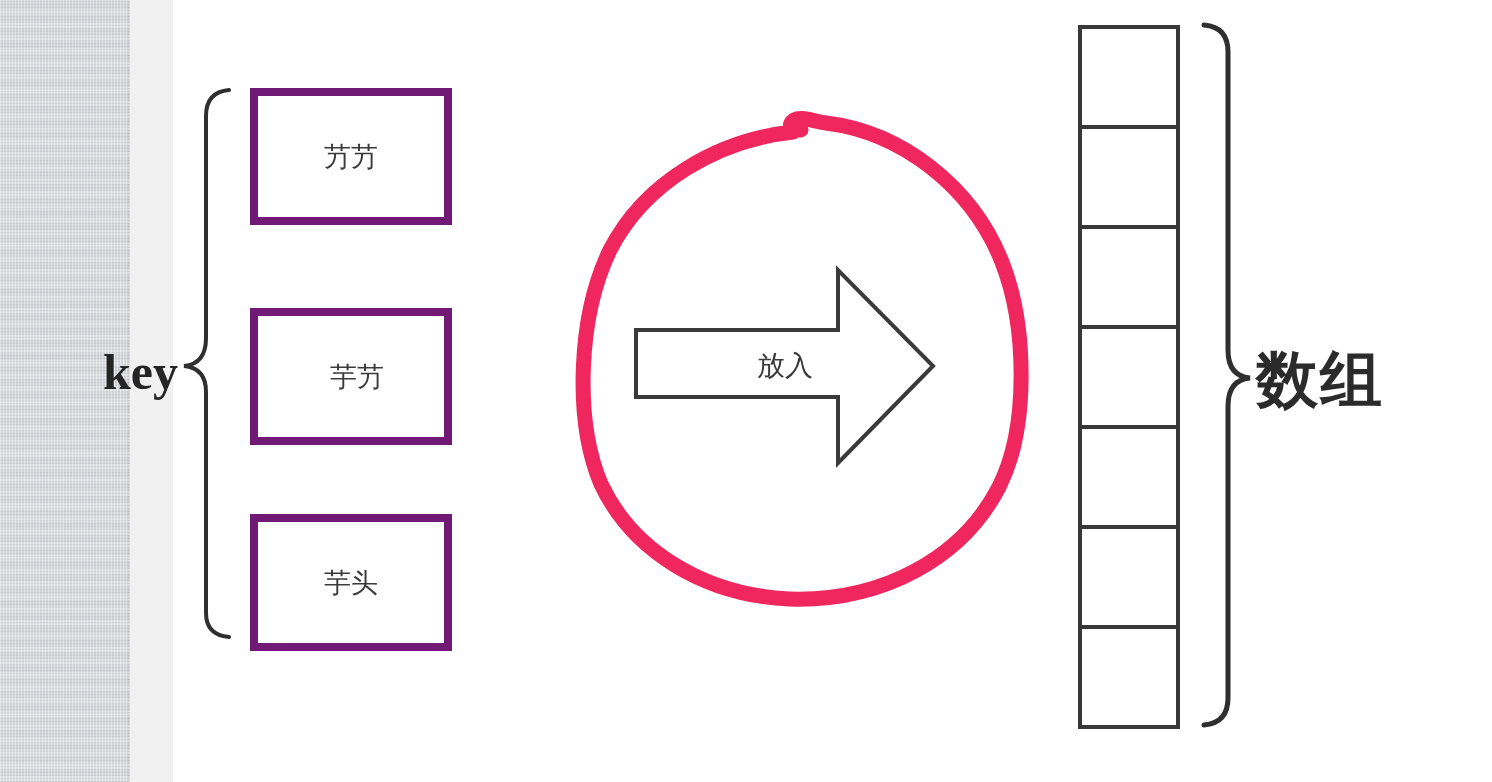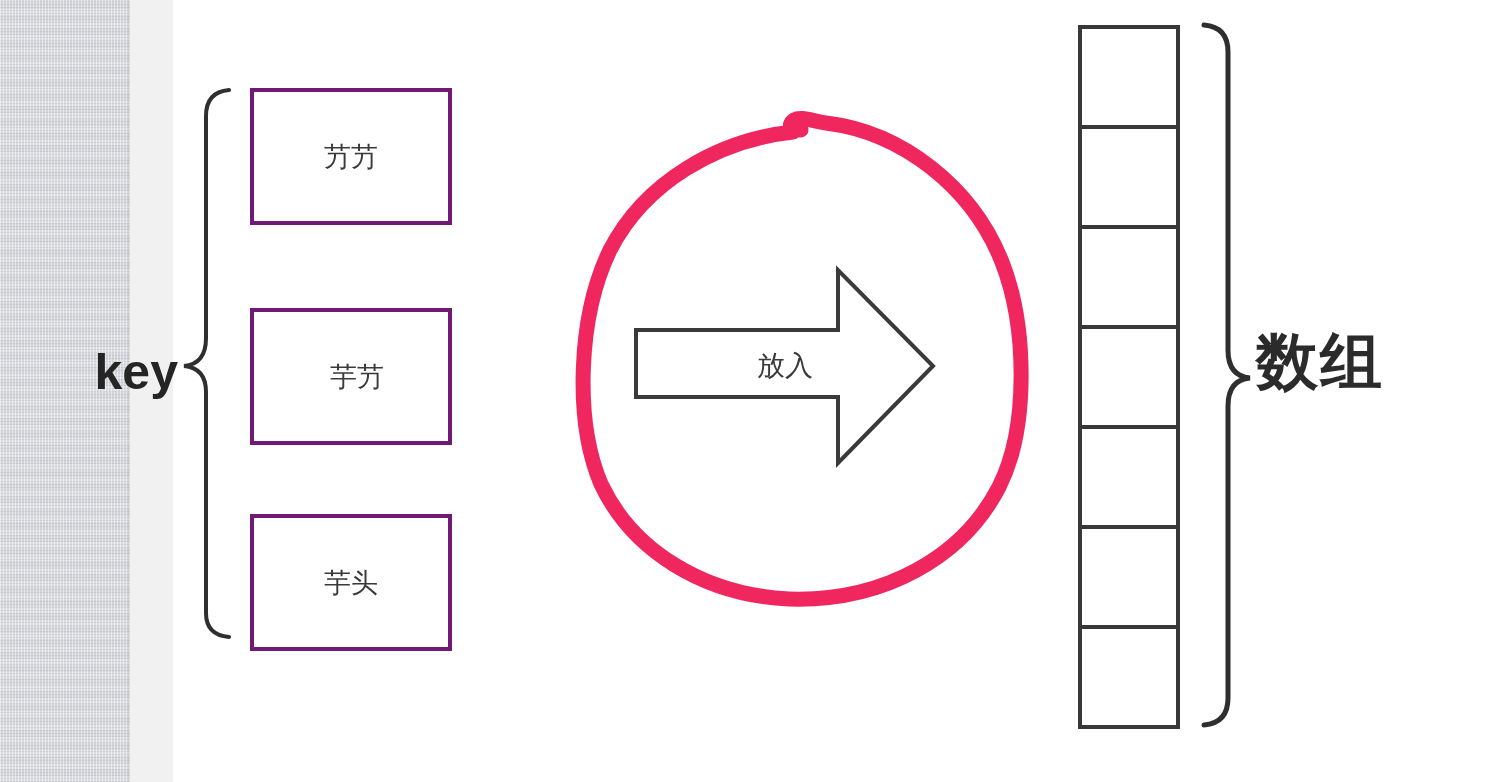--- a/index.html
+++ b/index.html
@@ -23,27 +23,27 @@
   .side-strip{
     position:absolute;left:130px;top:0;width:43px;height:782px;
     background:#f1f1f2;
   }
 
   
   .key-label{
     position:absolute;left:72px;top:340px;width:106px;height:64px;
     font-size:50px;font-weight:700;color:#252525;
     display:flex;align-items:center;justify-content:flex-end;
-    letter-spacing:0px;line-height:1;
+    letter-spacing:0px;line-height:1;font-family:Liberation Serif, serif;
   }
 
   
   .key-box{
     position:absolute;left:250px;width:202px;height:137px;
-    background:#ffffff;border:4px solid #701a75;box-sizing:border-box;
+    background:#ffffff;border:8px solid #701a75;box-sizing:border-box;
     display:flex;align-items:center;justify-content:center;
     font-size:27px;color:#3a3a3a;
   }
   .key-box.b0{top:88px;}
   .key-box.b1{top:308px;padding-left:12px;}
   .key-box.b2{top:514px;text-align:center;}
 
   
   .arrow-label{
     position:absolute;left:700px;top:348px;width:170px;height:36px;
@@ -56,21 +56,21 @@
     position:absolute;left:1078px;top:25px;width:102px;
   }
   .array-cell{
     box-sizing:border-box;width:102px;height:104px;
     border:4px solid #383838;background:#ffffff;
   }
   .array-cell + .array-cell{margin-top:-4px;}
 
   
   .array-label{
-    position:absolute;left:1256px;top:320px;width:160px;height:84px;
+    position:absolute;left:1256px;top:338px;width:160px;height:84px;
     display:flex;align-items:center;justify-content:flex-start;
     font-size:62px;font-weight:700;color:#2b2b2b;letter-spacing:2px;
   }
 
   svg{position:absolute;left:0;top:0;}
 </style>
 </head>
 <body>
 
 <div class="stage">

